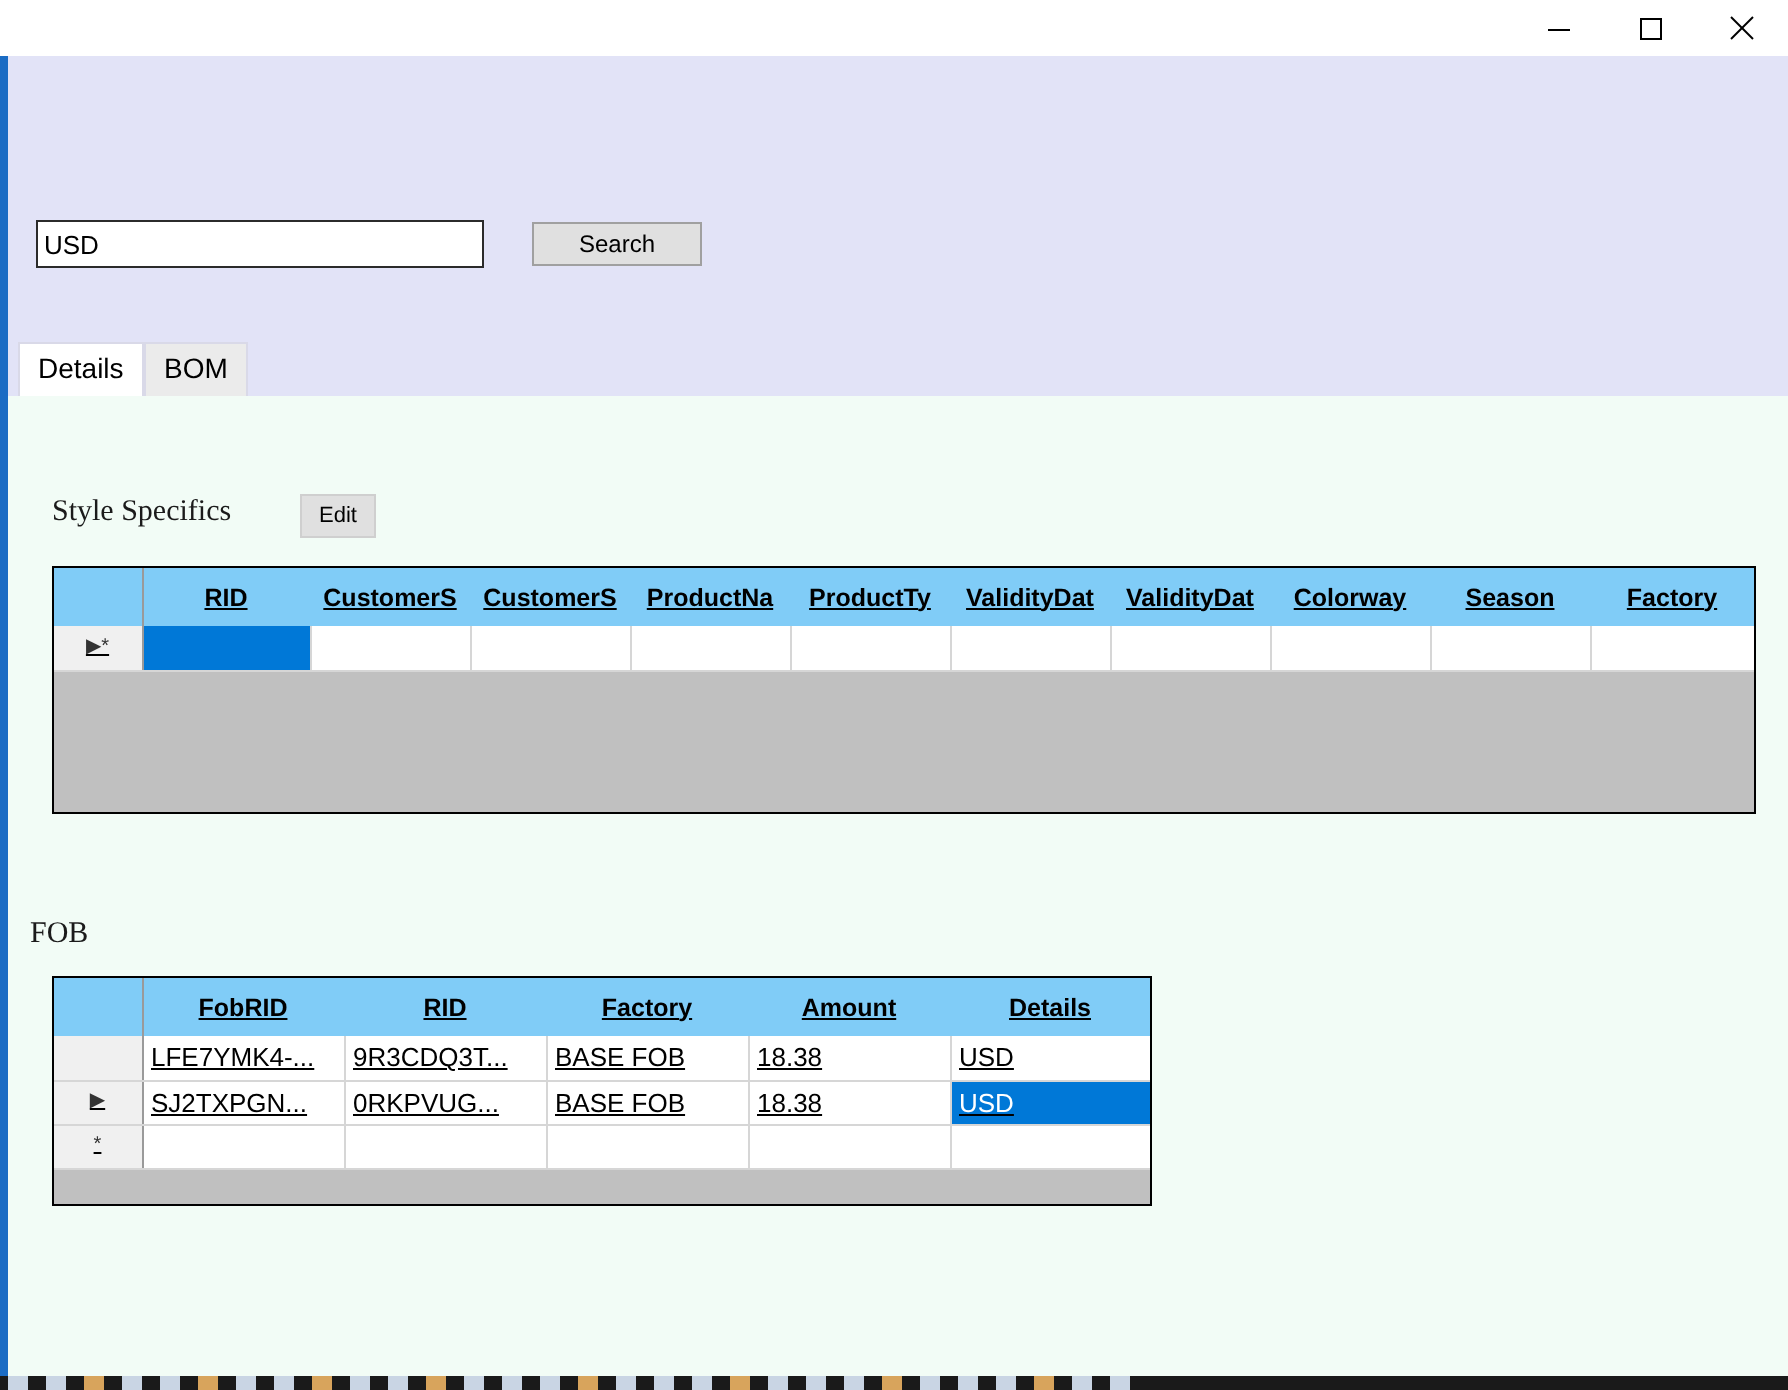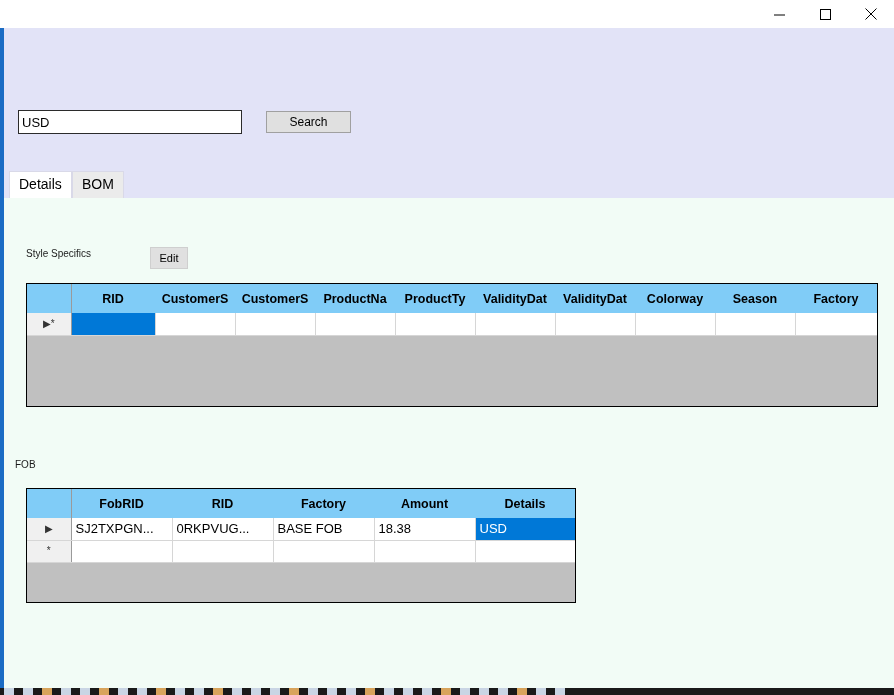--- a/index.html
+++ b/index.html
@@ -155,22 +155,23 @@
     left: 0;
     top: 170px;
     width: 890px;
     height: 513px;
     background: #f2fcf6;
     box-sizing: border-box;
   }
 
   .section-label {
     position: absolute;
-    font-size: 10px;
+    font-size: 15px;
     color: #1b1b1b;
+    font-family: Liberation Serif, serif;
   }
   #style-specifics-label { left: 22px; top: 50px; }
   #fob-label { left: 11px; top: 261px; text-align: center; }
 
   .edit-button {
     position: absolute;
     left: 146px;
     top: 49px;
     width: 38px;
     height: 22px;
@@ -185,20 +186,21 @@
     border-radius: 0;
   }
 
   
   .grid {
     position: absolute;
     box-sizing: border-box;
     border: 1px solid #000000;
     background: #c0c0c0;
     overflow: hidden;
+    text-decoration: underline;
   }
   #style-grid {
     left: 22px;
     top: 85px;
     width: 852px;
     height: 124px;
   }
   #fob-grid {
     left: 22px;
     top: 290px;
@@ -415,20 +417,30 @@
               <th>FobRID</th>
               <th>RID</th>
               <th>Factory</th>
               <th>Amount</th>
               <th>Details</th>
             </tr>
           </thead>
           <tbody>
             <tr>
               <td class="rowhdr">
+                <span class="rowhdr-glyph"></span>
+              </td>
+              <td>LFE7YMK4-...</td>
+              <td>9R3CDQ3T...</td>
+              <td>BASE FOB</td>
+              <td>18.38</td>
+              <td>USD</td>
+            </tr>
+            <tr>
+              <td class="rowhdr">
                 <span class="rowhdr-glyph">▶</span>
               </td>
               <td>SJ2TXPGN...</td>
               <td>0RKPVUG...</td>
               <td>BASE FOB</td>
               <td>18.38</td>
               <td class="selected-cell">USD</td>
             </tr>
             <tr>
               <td class="rowhdr">

